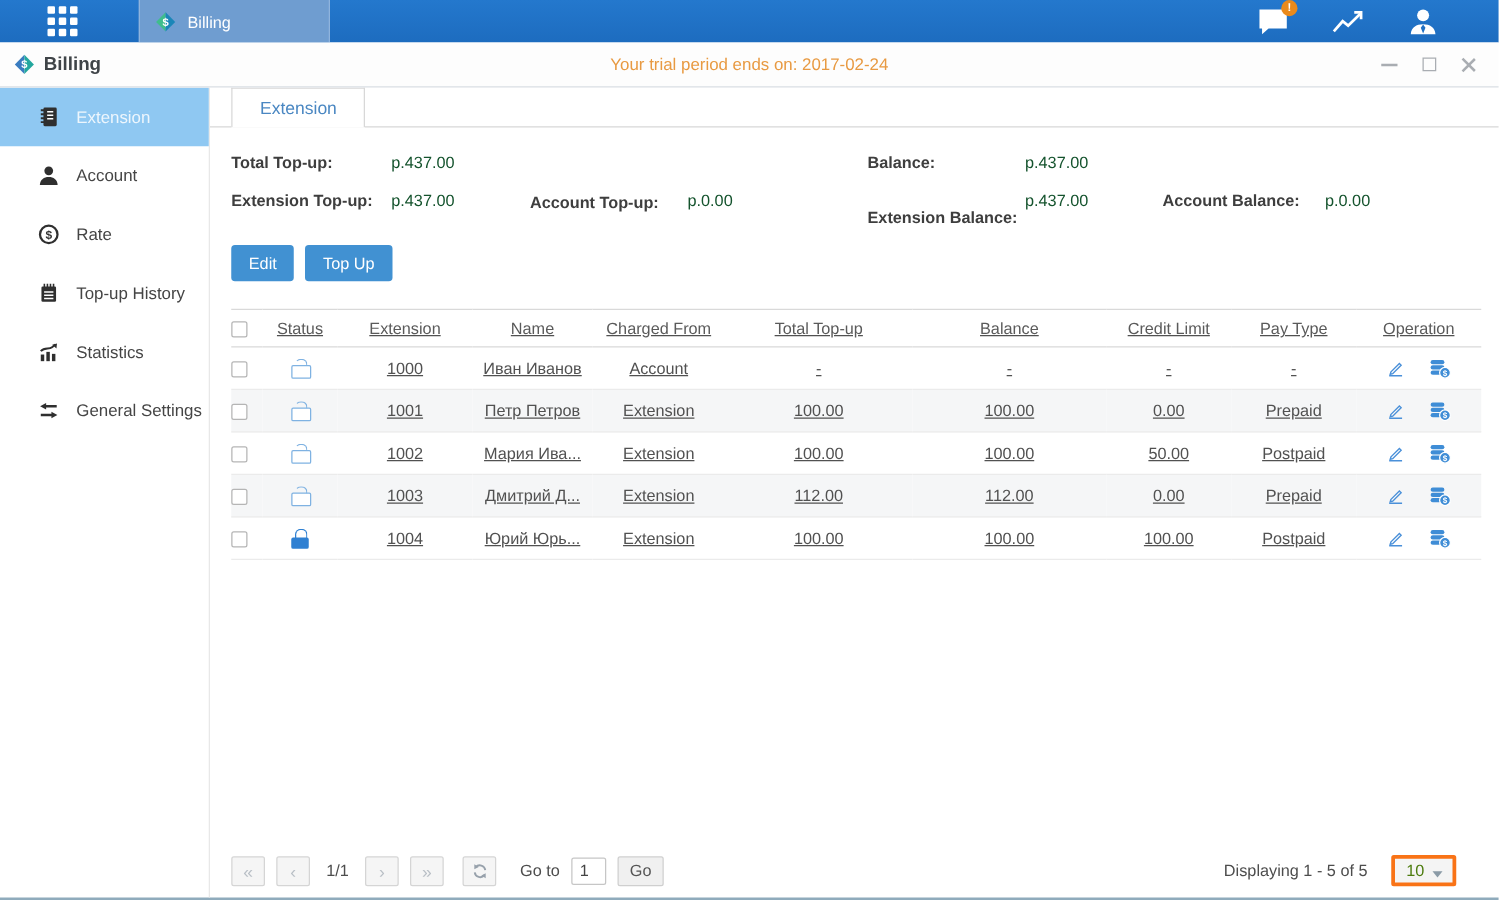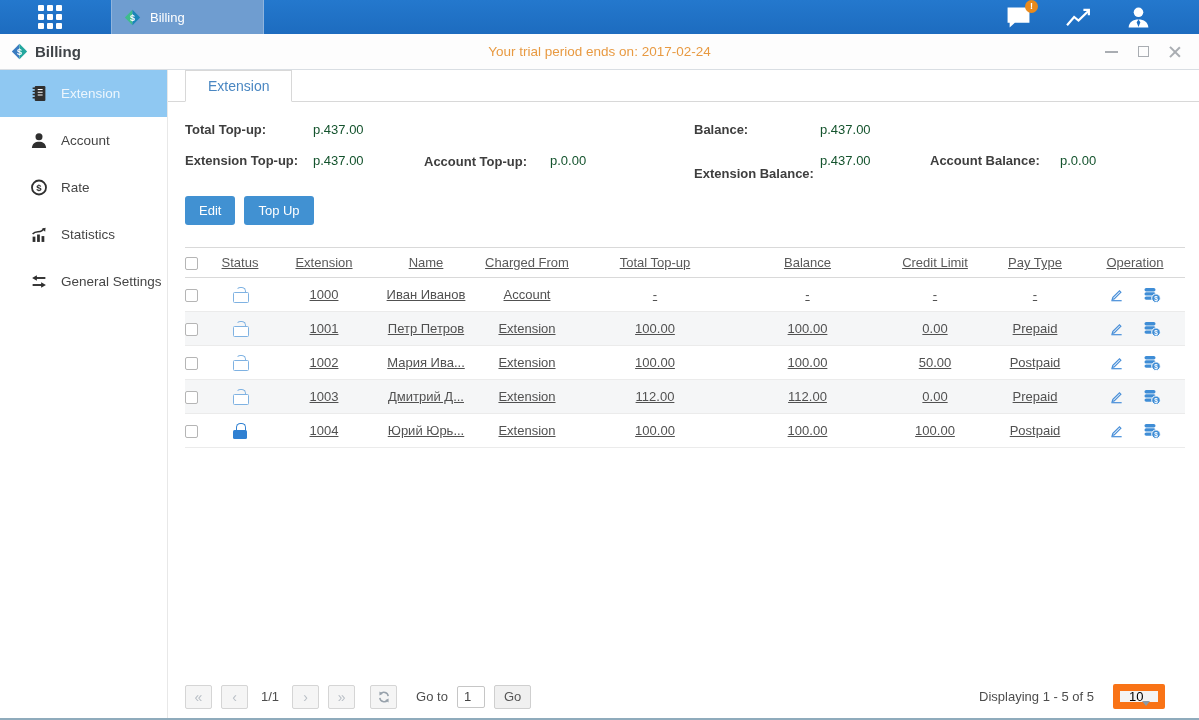--- a/index.html
+++ b/index.html
@@ -77,21 +77,21 @@
 
   
   .paginator { margin-top:auto; display:flex; align-items:center; gap:9px; padding:0 34px 9px 17px; font-size:13px; color:#4d4d4d; }
   .pg-btn { flex:0 0 27px; width:27px; height:24px; background:#f5f5f5; border:1px solid #d5d5d5; border-radius:2px; display:flex; align-items:center; justify-content:center; color:#b9bfc6; font-size:14px; cursor:pointer; }
   .pg-label { margin:0 4px; color:#4d4d4d; }
   .pg-refresh { margin-left:6px; }
   .goto-label { margin-left:10px; }
   .goto-input { width:28px; height:22px; border:1px solid #c6c6c6; border-radius:2px; padding-left:6px; font-size:13px; color:#444; font-family:inherit; }
   .go-btn { height:24px; padding:0 9px; background:#f0f0f0; border:1px solid #cfcfcf; border-radius:2px; font-size:13px; color:#555; font-family:inherit; cursor:pointer; }
   .displaying { margin-left:auto; margin-right:10px; }
-  .page-size { width:52px; height:25px; border:7px solid #f97316; border-radius:2px; background:#f4f4f4; display:flex; align-items:center; padding-left:9px; position:relative; cursor:pointer; color:#000000; }
+  .page-size { width:52px; height:25px; border:3px solid #f97316; border-radius:2px; background:#f4f4f4; display:flex; align-items:center; padding-left:9px; position:relative; cursor:pointer; color:#4d7c0f; }
   .page-size::after { content:""; position:absolute; right:8px; top:10px; border-left:4px solid transparent; border-right:4px solid transparent; border-top:5px solid #8a9aa6; }
 </style>
 </head>
 <body>
 
 <div class="screen">
 
   <div class="navbar">
     <div class="apps">
       <span class="apps-grid">
@@ -174,20 +174,28 @@
             <path d="M1.3 15c.3-4.1 3.1-5.9 6.7-5.9s6.4 1.8 6.7 5.9z"></path>
           </svg>
         <span>Account</span>
       </div>
       <div class="side-item">
         <svg width="17" height="17" viewBox="0 0 16 16">
             <circle cx="8" cy="8" r="6.6" fill="none" stroke="#2f2f2f" stroke-width="1.7"></circle>
             <text x="8" y="11.3" text-anchor="middle" font-size="9" font-weight="bold" fill="#2f2f2f">$</text>
           </svg>
         <span>Rate</span>
+      </div>
+      <div class="side-item">
+        <svg width="17" height="17" viewBox="0 0 16 16">
+            <rect x="2.5" y="3" width="11" height="11.5" rx="1" fill="#2f2f2f"></rect>
+            <path d="M4.7 1v3M7 1v3M9.3 1v3M11.6 1v3" stroke="#2f2f2f" stroke-width="1.2"></path>
+            <path d="M4.5 7.2h7M4.5 9.6h7M4.5 12h7" stroke="#fff" stroke-width="1.1"></path>
+          </svg>
+        <span>Top-up History</span>
       </div>
       <div class="side-item">
         <svg width="17" height="17" viewBox="0 0 16 16">
             <rect x="2" y="10" width="2.6" height="5" fill="#2f2f2f"></rect>
             <rect x="6.2" y="8" width="2.6" height="7" fill="#2f2f2f"></rect>
             <rect x="10.4" y="9.5" width="2.6" height="5.5" fill="#2f2f2f"></rect>
             <path d="M2 7.5C5 4 8 6.5 10.5 4.5l2.5-2" fill="none" stroke="#2f2f2f" stroke-width="1.5"></path>
             <path d="M13.8 5.5l.4-3.8-3.6 1z" fill="#2f2f2f"></path>
           </svg>
         <span>Statistics</span>

